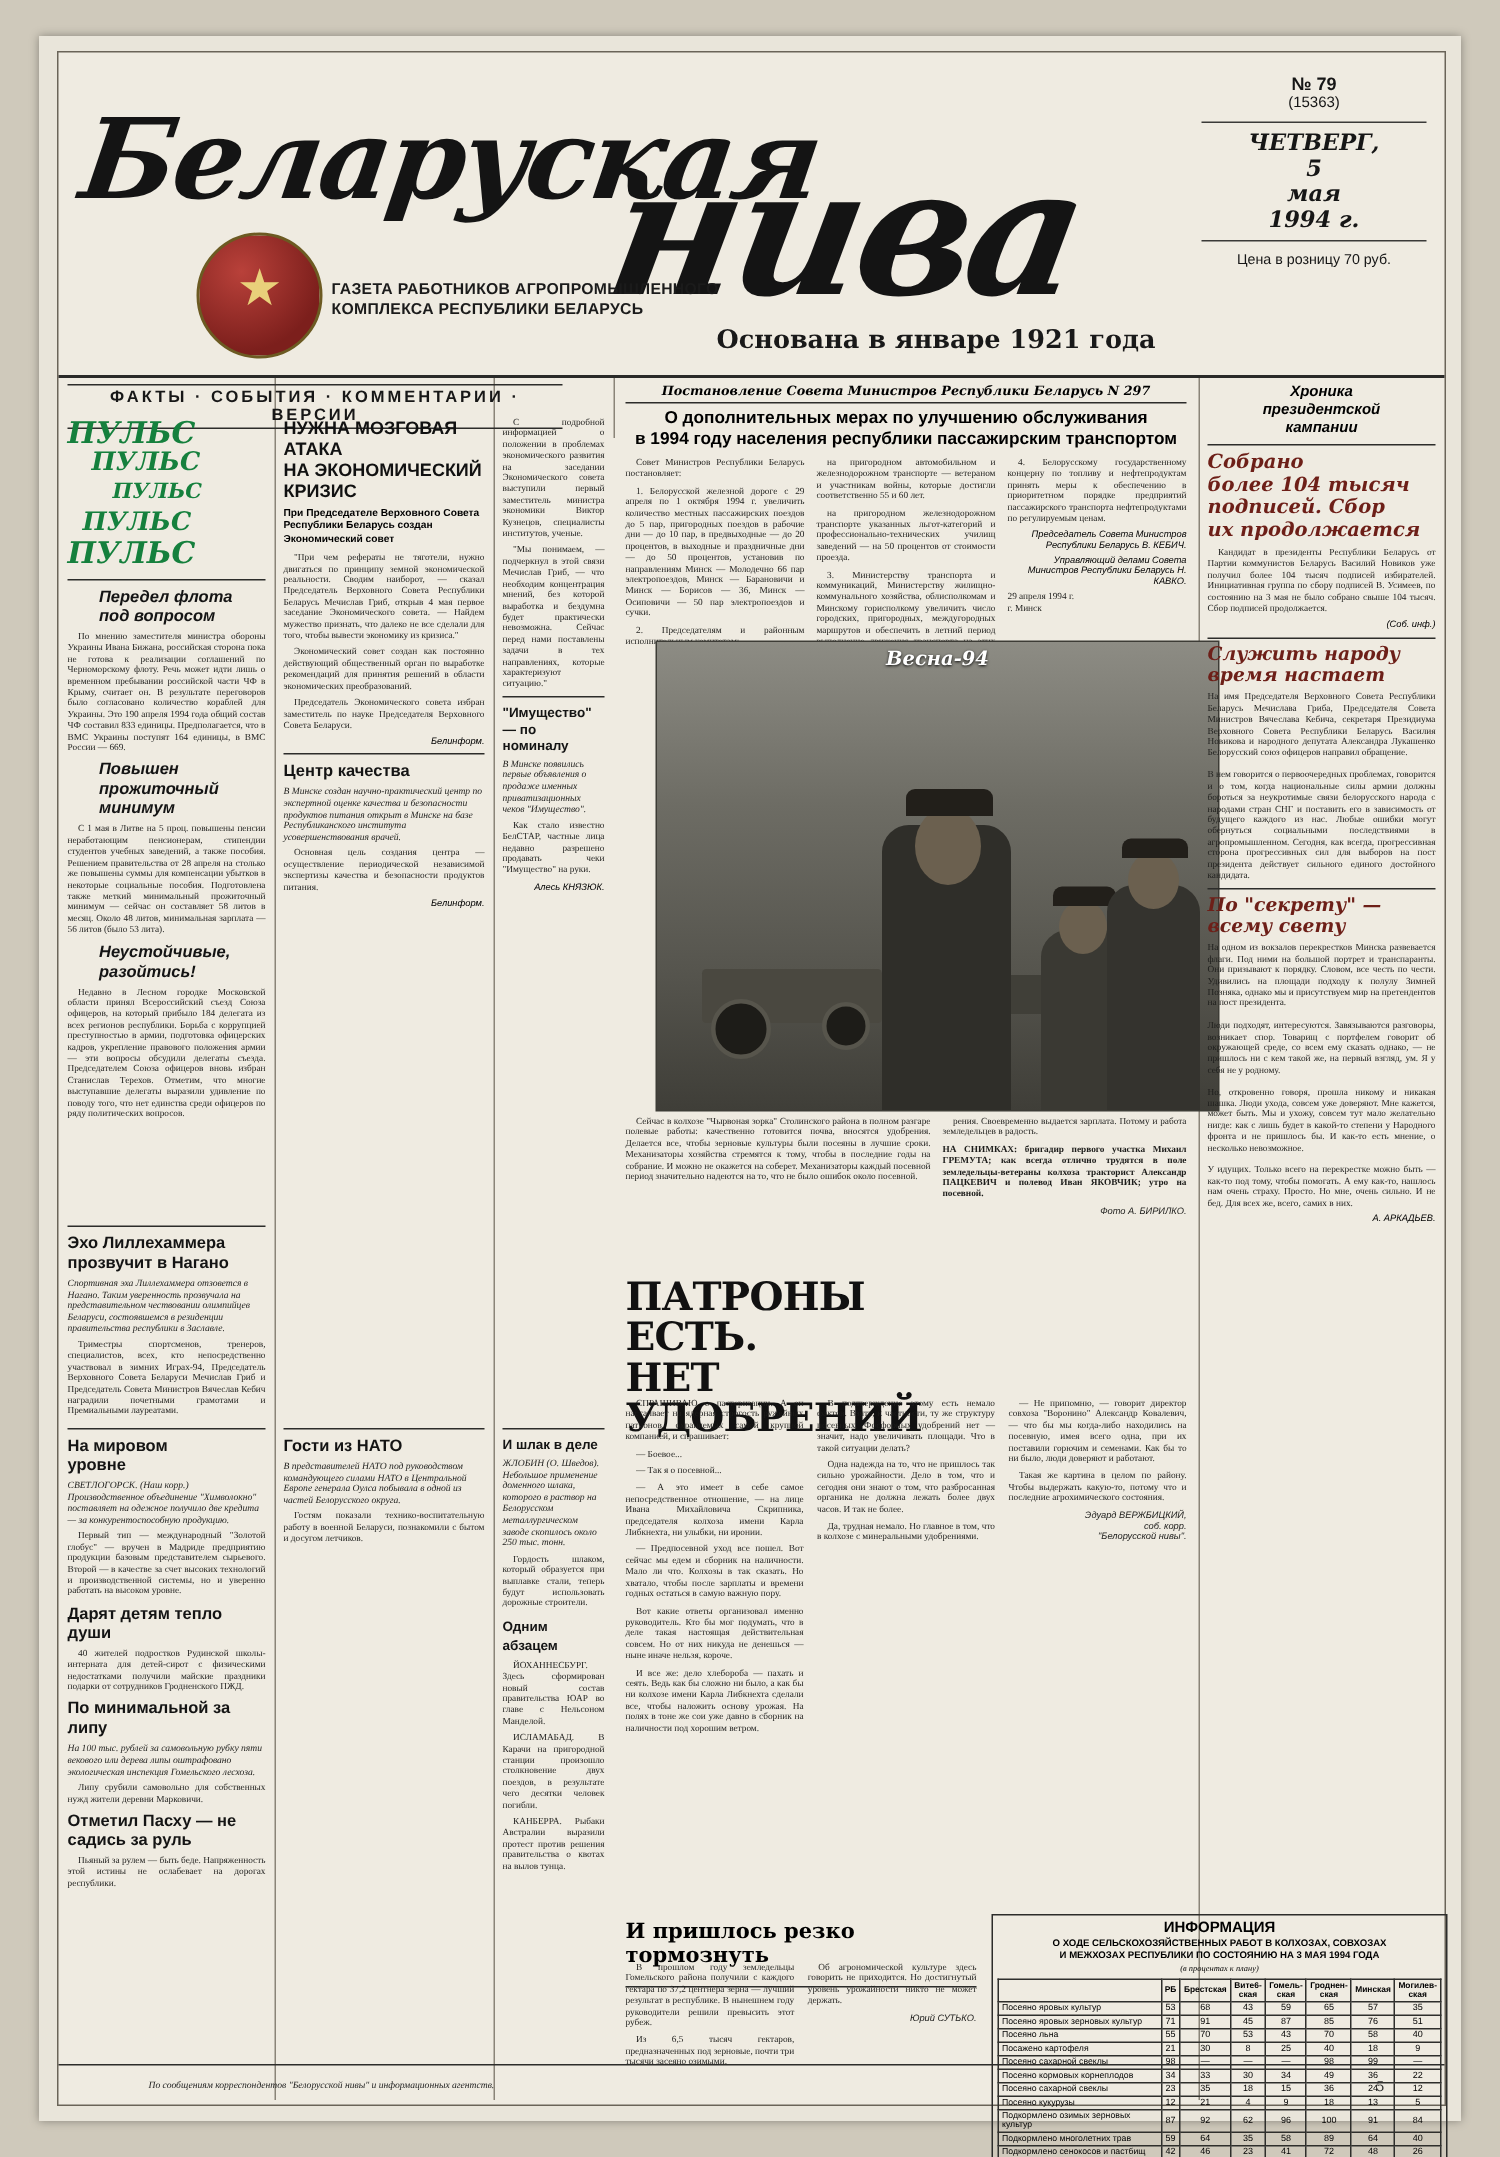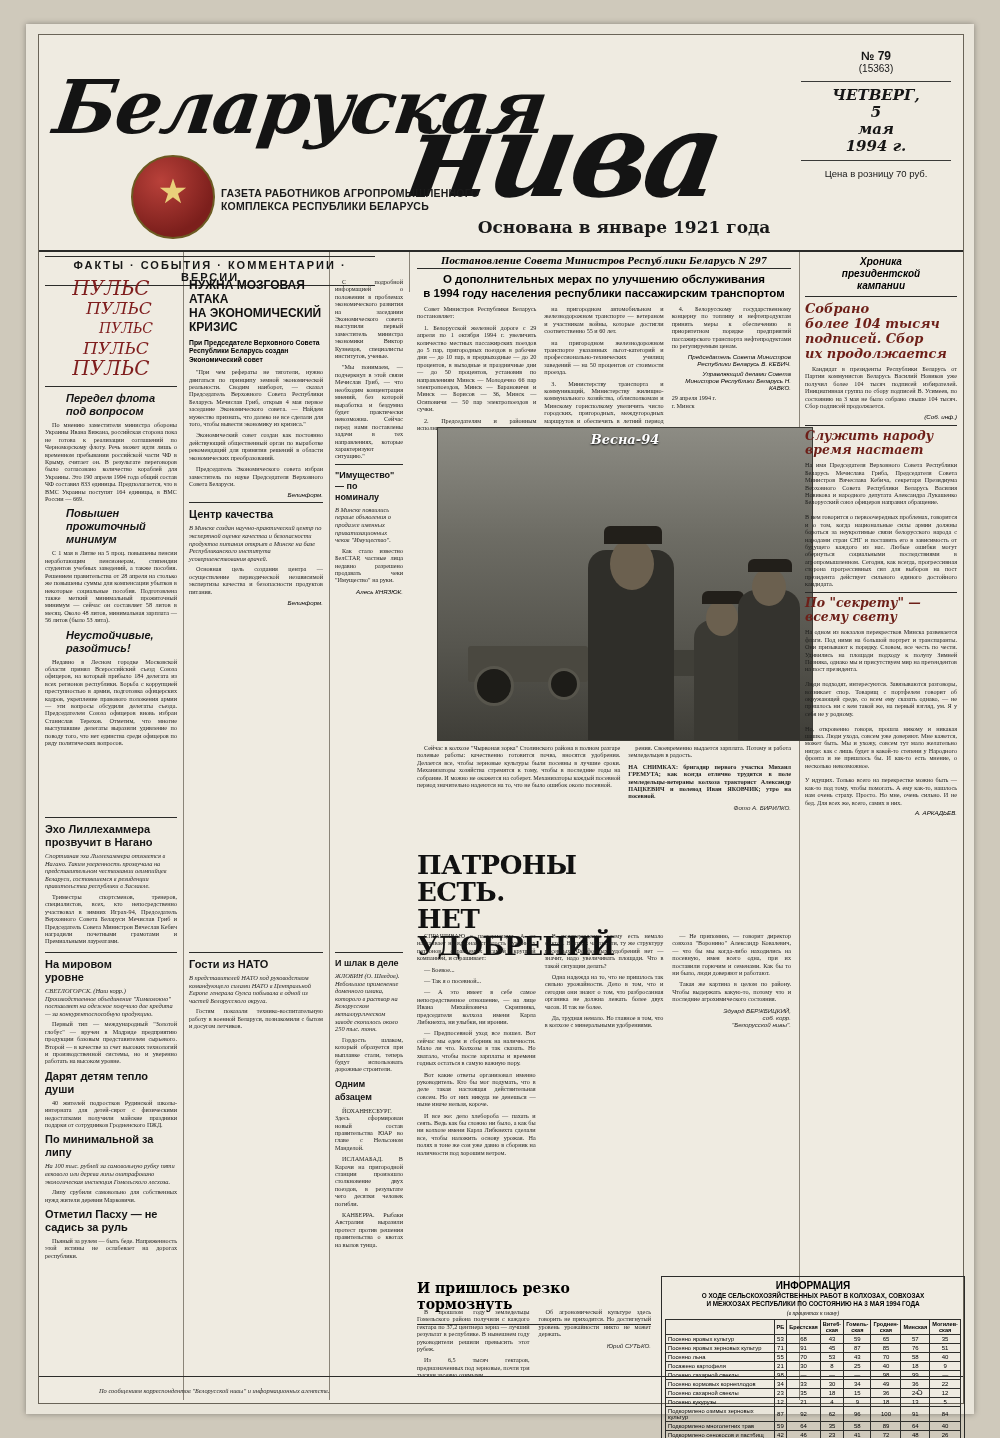--- a/index.html
+++ b/index.html
@@ -50,21 +50,21 @@
   .txt{font-family:"Liberation Serif",serif;font-size:6.2px;line-height:7.4px;text-align:justify;color:#1d1d1b;}
   .txt p{margin:0 0 4px 0;text-indent:7px;}
   .txt b{font-size:6.2px;}
 
   .secthead{font-family:"Liberation Sans",sans-serif;font-weight:bold;font-size:11px;color:#141414;
             margin:5px 0 3px 0;line-height:13px;}
   .secthead.it{font-style:italic;margin-left:21px;}
   .small-ital{font-family:"Liberation Serif",serif;font-style:italic;font-size:6.4px;line-height:7.6px;color:#1d1d1b;}
   .sig{font-family:"Liberation Sans",sans-serif;font-style:italic;font-size:6.2px;text-align:right;margin-top:3px;}
 
-  .pulse{font-family:"DejaVu Serif",serif;font-weight:normal;font-style:italic;font-size:20px;line-height:20px;color:#7f1d1d;text-align:center;}
+  .pulse{font-family:"DejaVu Serif",serif;font-weight:bold;font-style:italic;font-size:20px;line-height:20px;color:#15803d;}
   .pulse .l2{margin-left:16px;font-size:17px;}
   .pulse .l3{margin-left:30px;font-size:14px;}
   .pulse .l4{margin-left:10px;font-size:17px;}
   .pulse .l5{margin-left:0px;font-size:20px;}
 
   .photo{background:linear-gradient(180deg,#8d8c84 0%,#6d6c64 35%,#56554e 70%,#3f3e38 100%);
          position:relative;overflow:hidden;border:1px solid #3d3c36;}
   .photo .cap{position:absolute;left:0;right:0;top:4px;text-align:center;color:#fff;
         font-family:"DejaVu Serif",serif;font-style:italic;font-weight:bold;font-size:13px;
         text-shadow:0 1px 2px #000;}

